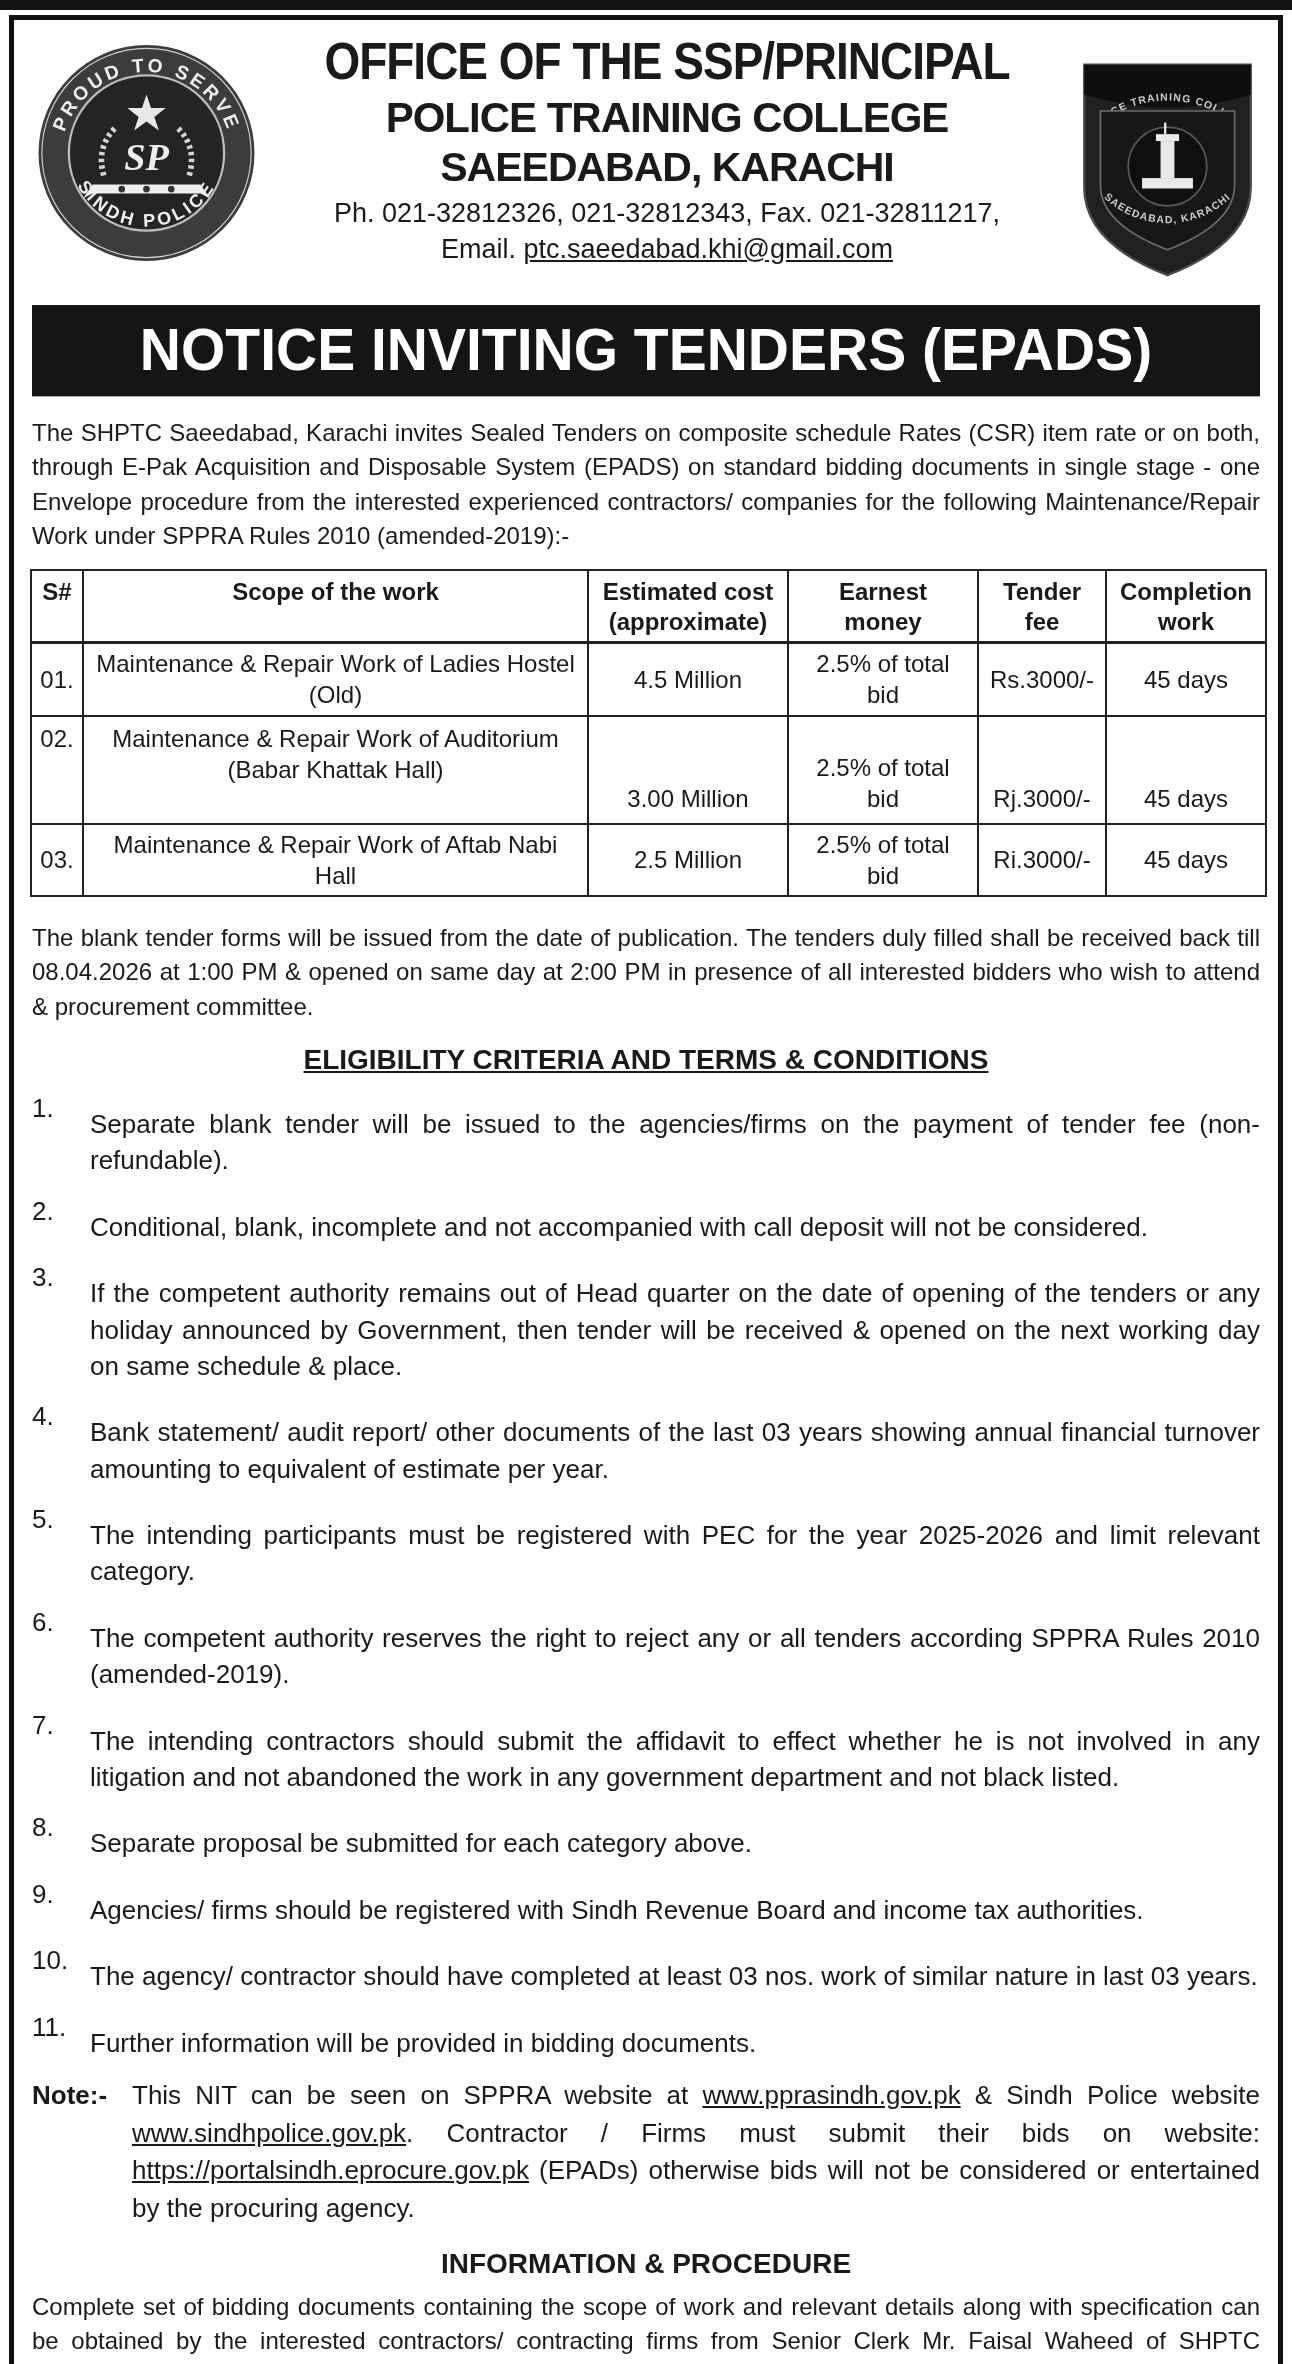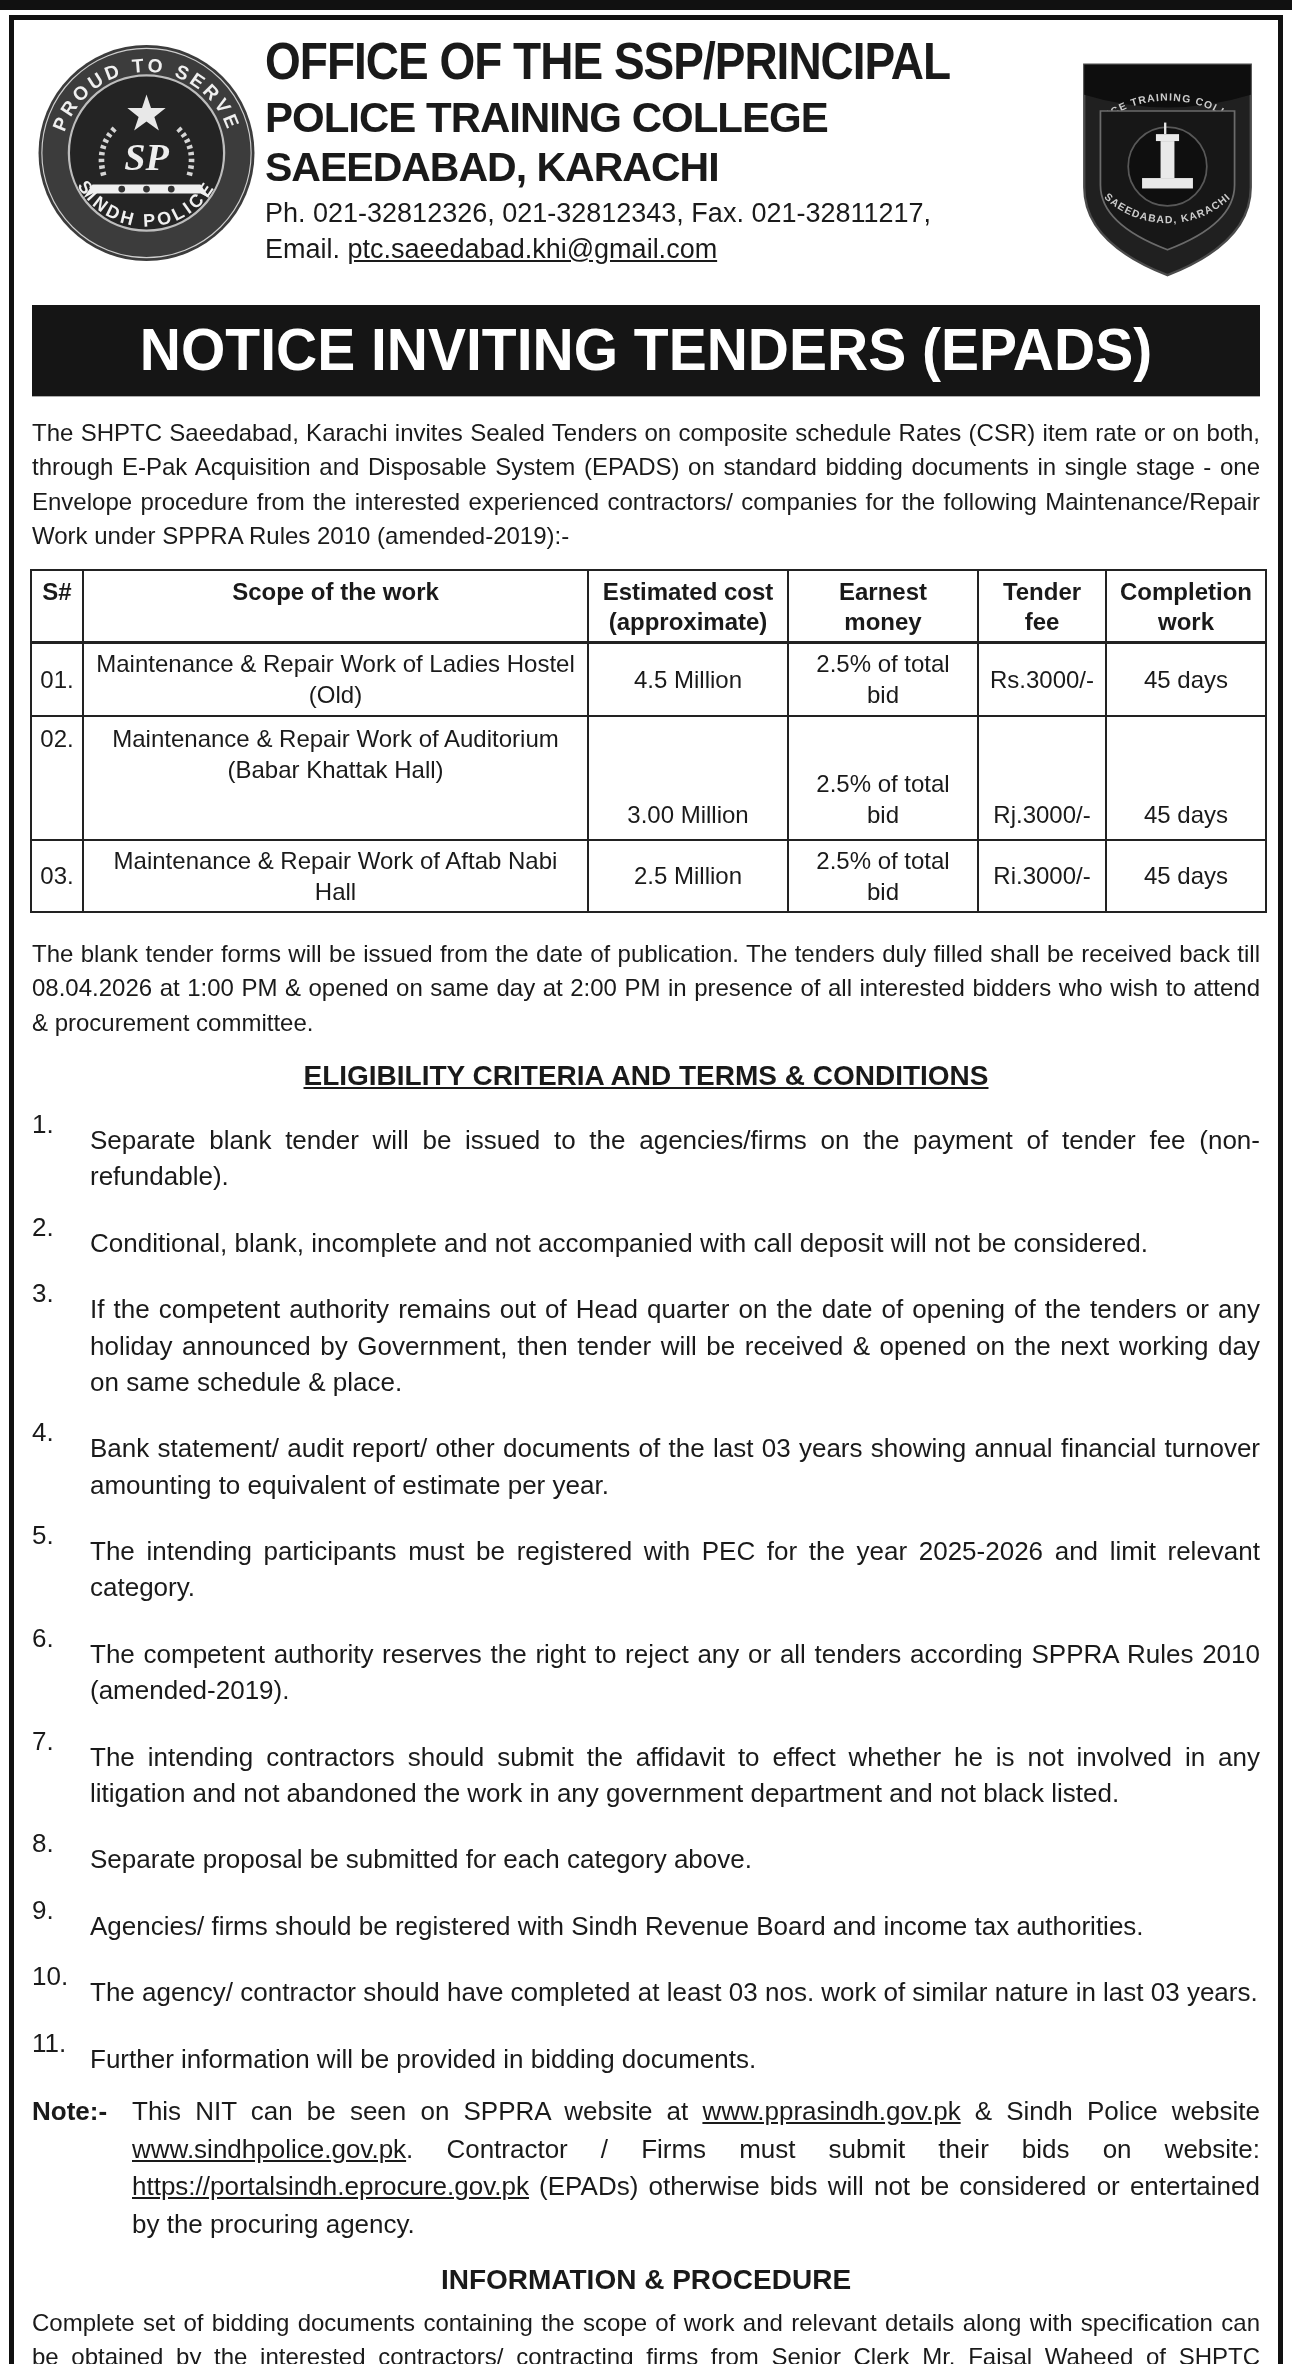--- a/index.html
+++ b/index.html
@@ -7,21 +7,21 @@
         font-family:"Liberation Sans",sans-serif;display:flex;flex-direction:column;
         box-sizing:border-box;overflow:hidden;}
   .top-strip{height:10px;background:#111;flex:none;}
   .frame{flex:1;margin:5px 9px 0;border:5px solid #111;border-bottom:none;
          padding:10px 16px 14px;box-sizing:border-box;}
 
   
   .masthead{display:flex;align-items:flex-start;}
   .emblem{flex:none;margin:8px 6px 0 4px;}
   .shield{flex:none;margin:14px 2px 0 6px;}
-  .mast-center{flex:1;padding-top:4px;}
+  .mast-center{flex:1;text-align:center;padding-top:4px;}
   .mast-title{font-size:46px;font-weight:bold;letter-spacing:-1px;line-height:1.05;
               transform:scale(1,1.12);transform-origin:top center;}
   .mast-sub1{font-size:42px;font-weight:bold;letter-spacing:-1px;margin-top:14px;line-height:1.05;}
   .mast-sub2{font-size:41px;font-weight:bold;letter-spacing:-1px;margin-top:6px;line-height:1.05;}
   .mast-phone{font-size:27px;margin-top:8px;line-height:1.2;}
   .mast-email{font-size:27px;margin-top:2px;line-height:1.3;}
   .u{text-decoration:underline;}
 
   
   .banner{background:#151515;color:#fff;text-align:center;margin:16px 2px 0;
@@ -37,21 +37,21 @@
                   line-height:1.25;padding-top:6px;}
   table.tender thead tr{border-bottom:3px solid #222;}
   table.tender td{font-size:24px;text-align:center;vertical-align:middle;line-height:1.3;}
   td.scope{text-align:left;}
   .c-sno{width:52px;}
   .c-scope{width:505px;}
   .c-cost{width:200px;}
   .c-earnest{width:190px;}
   .c-fee{width:128px;}
   .c-comp{width:160px;}
-  tr.tall{height:124px;}
+  tr.tall{height:108px;}
   tr.tall td{vertical-align:bottom;padding-bottom:8px;}
   tr.tall td.scope,tr.tall td.sno{vertical-align:top;padding-top:6px;}
 
   .section-heading{text-align:center;font-size:28px;font-weight:bold;margin:20px 0 4px;}
   .section-heading.uline{text-decoration:underline;}
 
   .item{display:flex;margin:14px 2px 0;font-size:26px;line-height:1.4;}
   .item .no{flex:none;width:58px;}
   .item .txt{flex:1;text-align:justify;margin-top:16px;}
 

